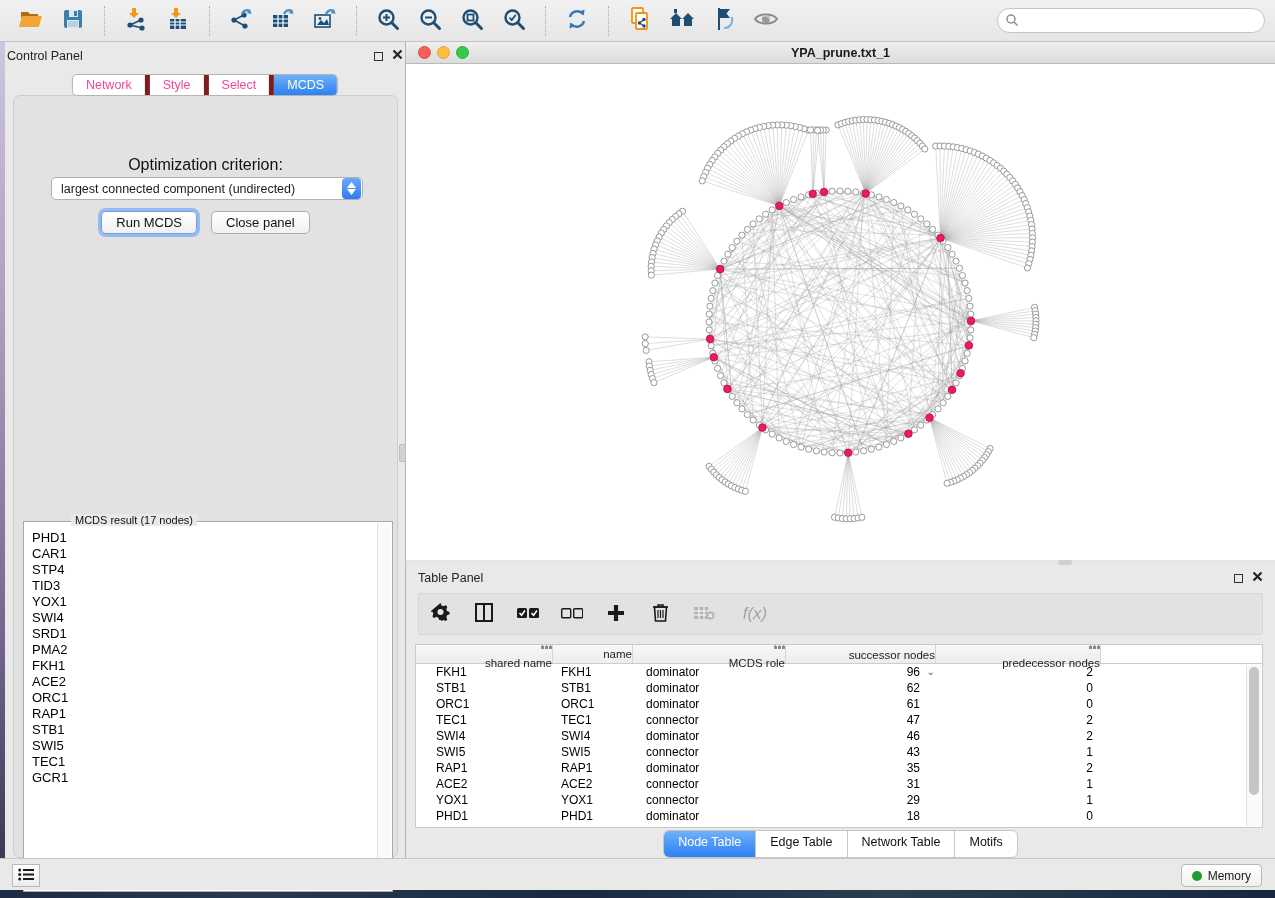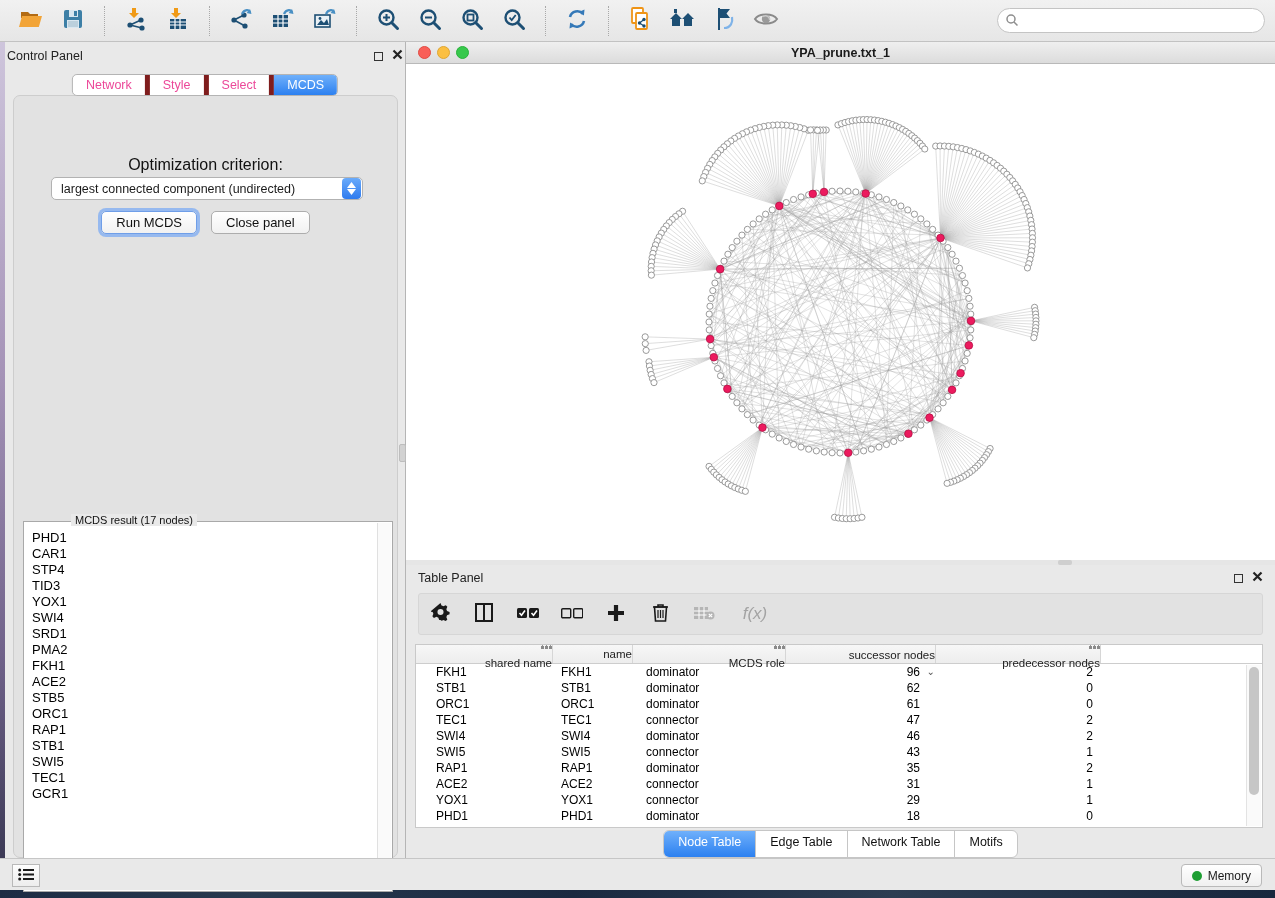--- a/index.html
+++ b/index.html
@@ -342,21 +342,20 @@
             <div>PHD1</div>
             <div>CAR1</div>
             <div>STP4</div>
             <div>TID3</div>
             <div>YOX1</div>
             <div>SWI4</div>
             <div>SRD1</div>
             <div>PMA2</div>
             <div>FKH1</div>
             <div>ACE2</div>
-            <div>STB5</div>
             <div>ORC1</div>
             <div>RAP1</div>
             <div>STB1</div>
             <div>SWI5</div>
             <div>TEC1</div>
             <div>GCR1</div>
           </div>
         <div class="mcds-scroll"></div>
       </div>
     </div>

